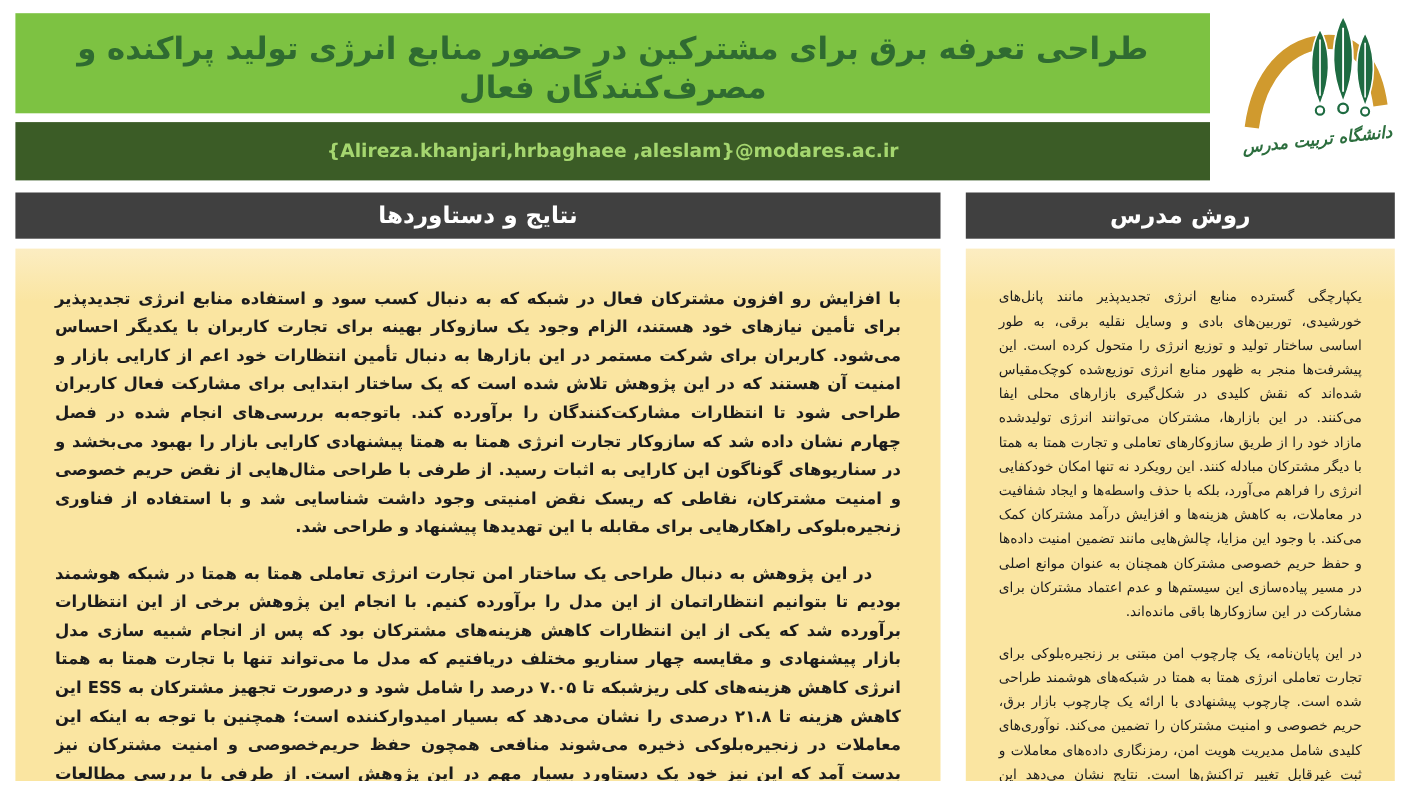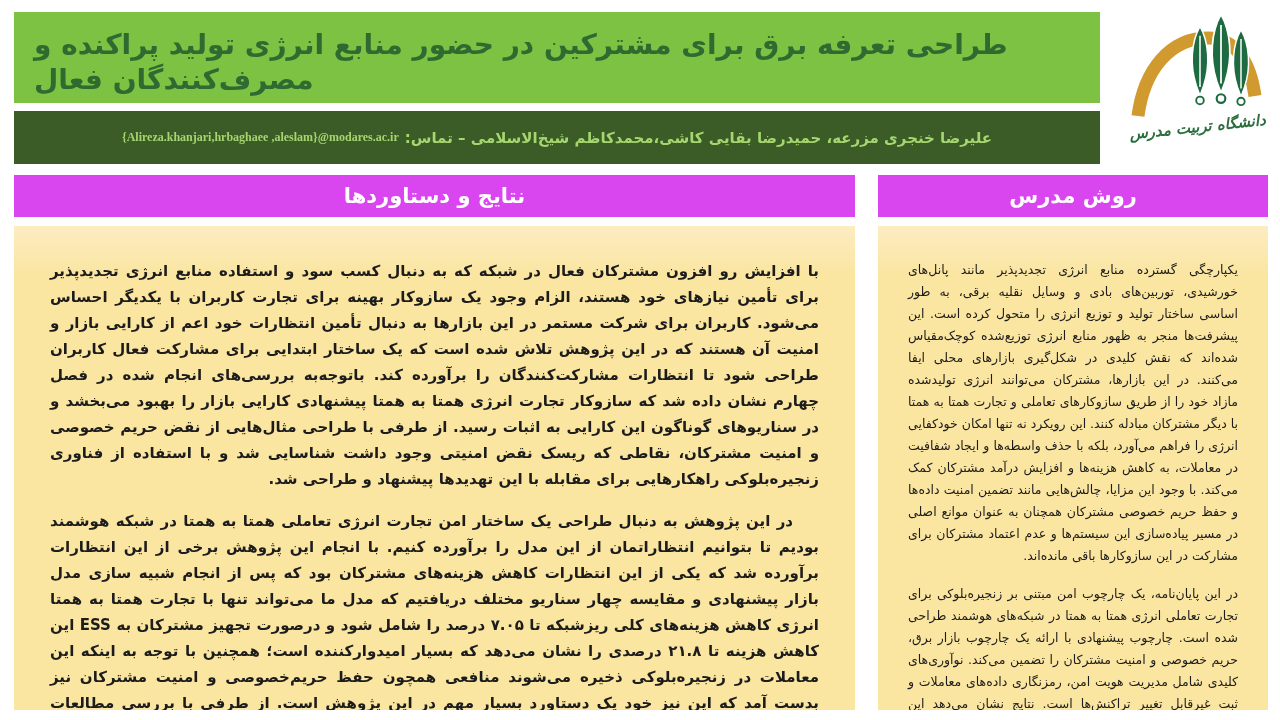--- a/index.html
+++ b/index.html
@@ -17,56 +17,56 @@
     left: 14px; top: 12px; width: 1086px; height: 91px;
     background: #7dc242;
     display: flex; justify-content: center; align-items: flex-start;
     padding-top: 15px; box-sizing: border-box;
   }
   .poster-title {
     margin: 0;
     direction: rtl;
     font-size: 28px; font-weight: bold;
     color: #2f6b31;
-    text-align: left;
+    text-align: center;
     line-height: 1.25;
     padding: 0 20px;
   }
 
   
   .authors-bar {
     left: 14px; top: 111px; width: 1086px; height: 53px;
     background: #3b5c26;
     display: flex; justify-content: center; align-items: center;
     direction: rtl;
     color: #a5d66f;
     font-size: 15px; font-weight: bold;
     gap: 6px;
   }
-  .authors-bar .email { font-size: 12px; font-family: Liberation Serif, serif; }
+  .authors-bar .email { font-size: 17px; }
 
   
   .logo-box {
     left: 1118px; top: 4px; width: 158px; height: 164px;
     background: #ffffff;
     display: flex; flex-direction: column; align-items: center; justify-content: flex-start;
   }
   .university-name {
     direction: rtl;
     color: #2c6e3e;
     font-size: 15px; font-weight: bold; font-style: italic;
     transform: rotate(-6deg);
     margin-top: -4px;
     white-space: nowrap;
   }
 
   
   .section-header {
     top: 175px; height: 42px;
-    background: #d946ef;
+    background: #404040;
     display: flex; justify-content: center; align-items: center;
     color: #ffffff; font-size: 21px; font-weight: bold;
     direction: rtl;
   }
   .results-header { left: 14px; width: 841px; }
   .method-header  { left: 878px; width: 390px; }
 
   
   .panel-body {
     top: 226px; height: 484px;
@@ -93,21 +93,20 @@
   .panel-body p.indent { text-indent: 26px; }
 </style>
 </head>
 <body>
 
 <div class="abs title-banner">
   <h1 class="poster-title">طراحی تعرفه برق برای مشترکین در حضور منابع انرژی تولید پراکنده و مصرف‌کنندگان فعال</h1>
 </div>
 
 <div class="abs authors-bar">
-  <span>علیرضا خنجری مزرعه، حمیدرضا بقایی کاشی،محمدکاظم شیخ‌الاسلامی – تماس:</span>
   <span class="email" dir="ltr">{Alireza.khanjari,hrbaghaee ,aleslam}@modares.ac.ir</span>
 </div>
 
 <div class="abs logo-box">
   <svg width="150" height="118" viewBox="0 0 150 118">
 
     <path d="M16,112 C22,66 48,34 86,34 C112,34 128,56 133,92" fill="none" stroke="#d09a2e" stroke-width="13"></path>
 
     <g fill="#1e6b41" stroke="#ffffff" stroke-width="1.6">
       <g transform="translate(78,66) scale(0.95)">

